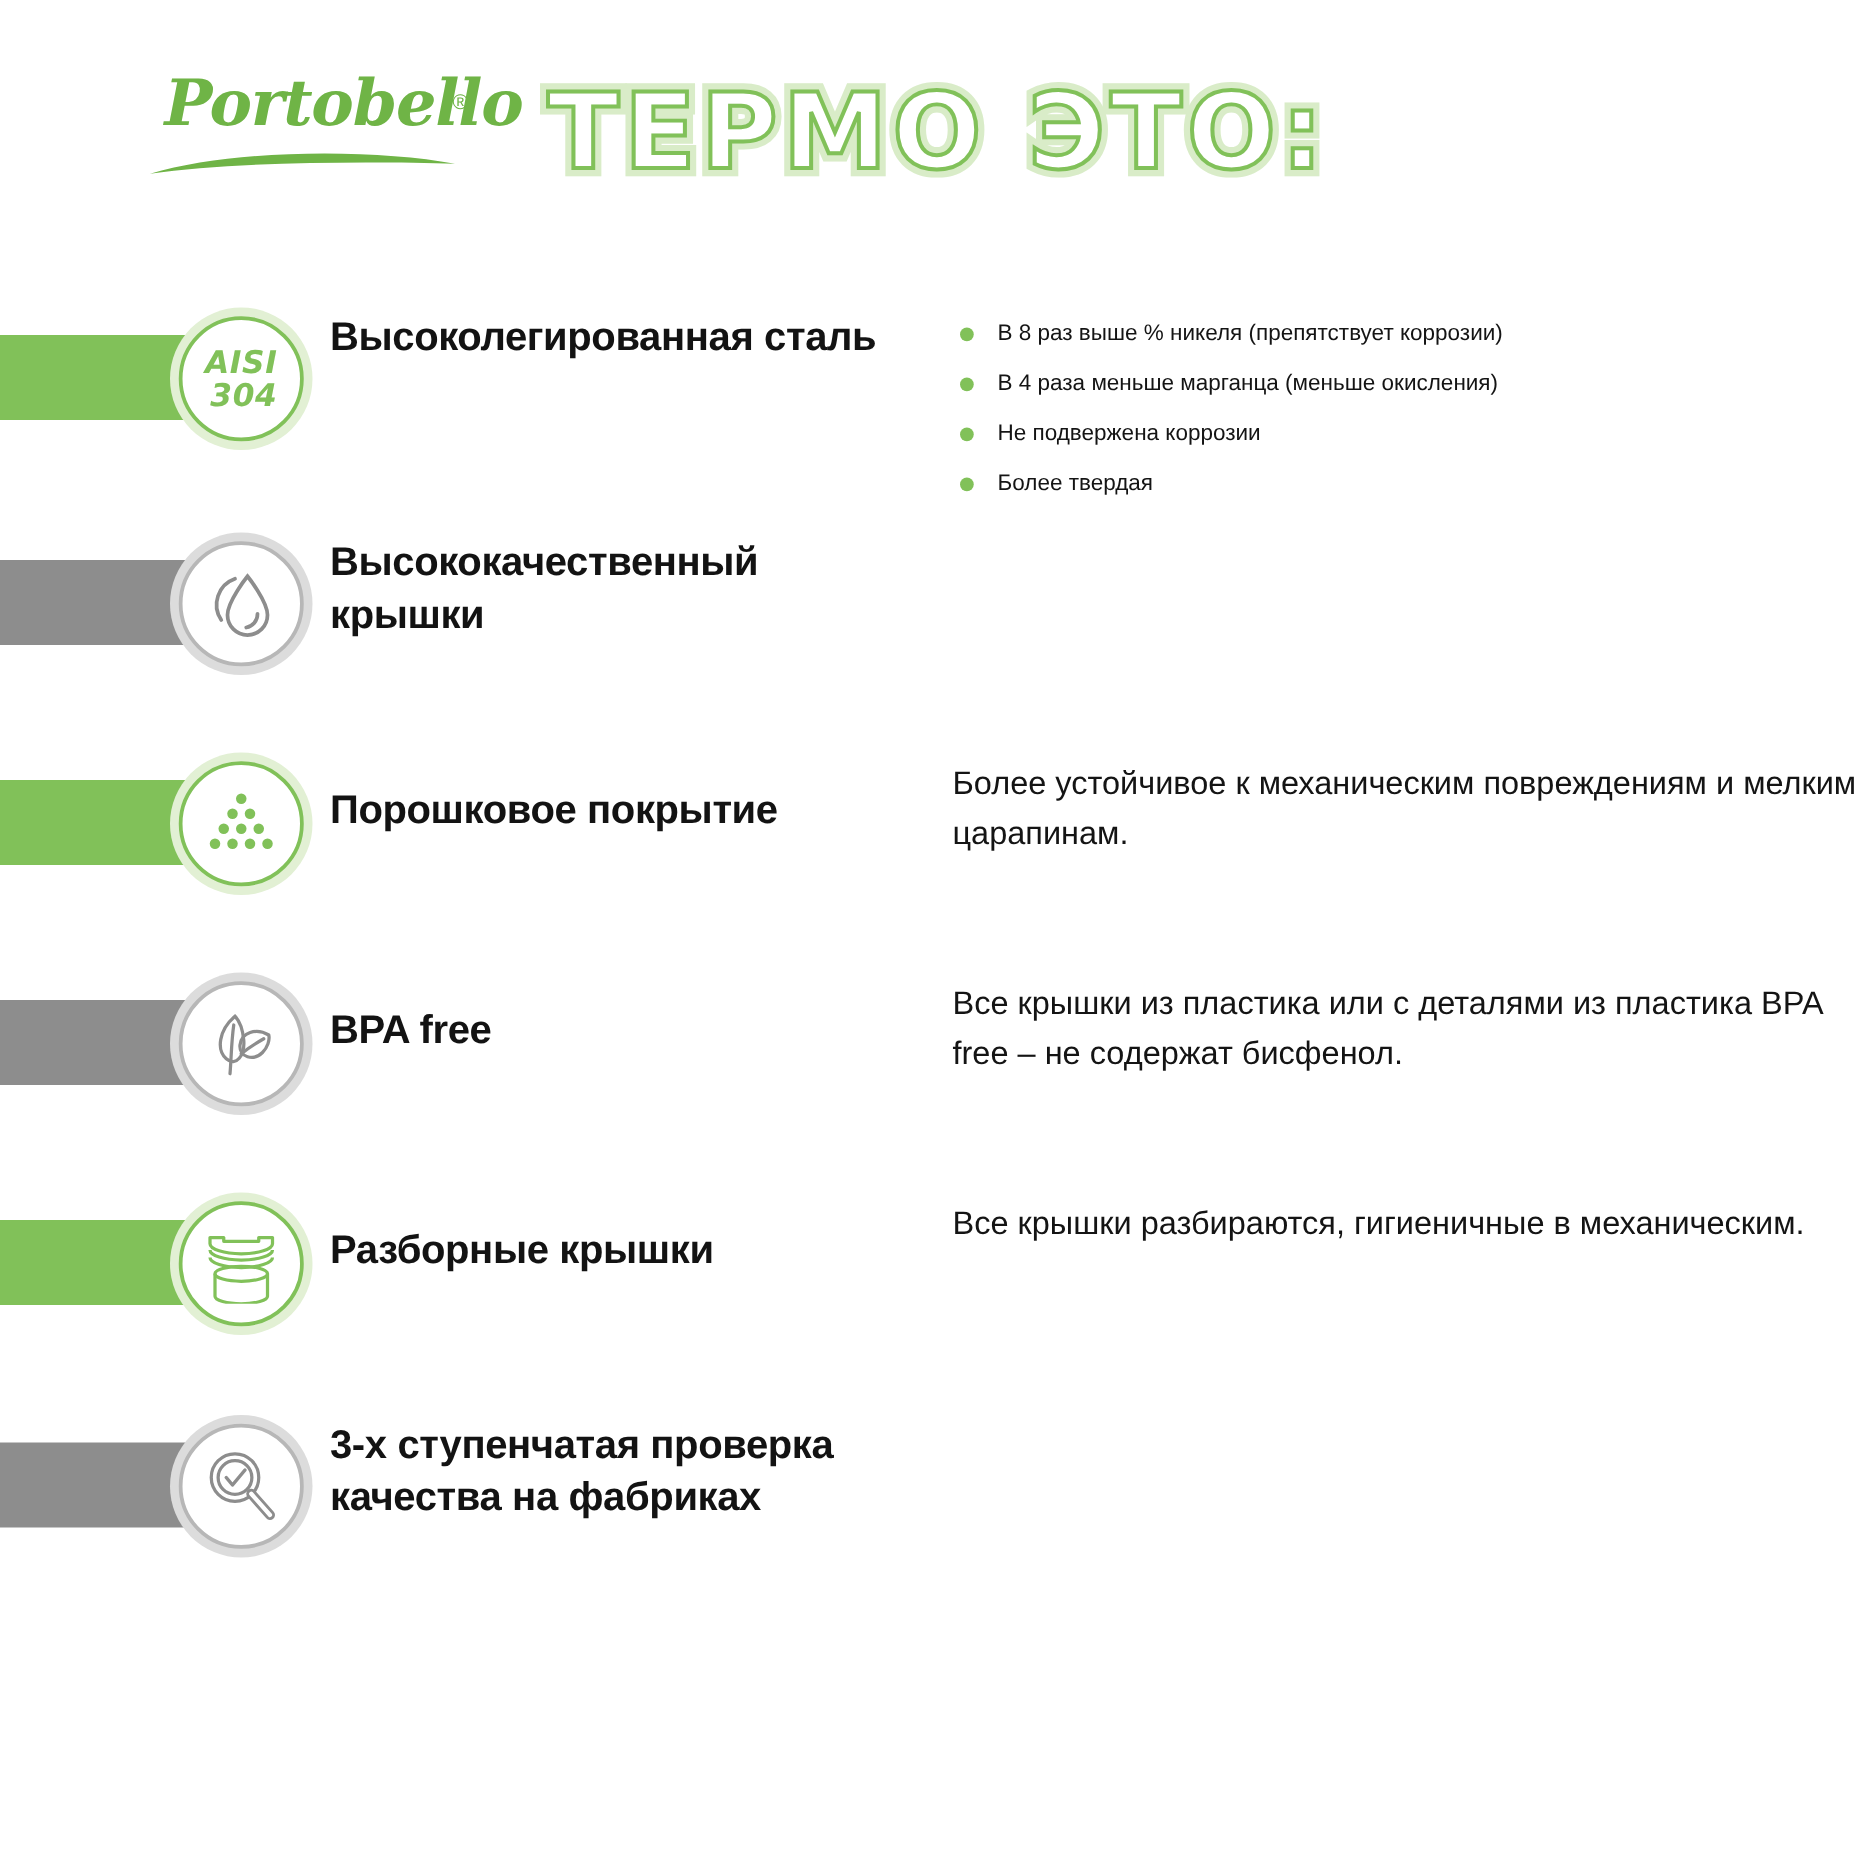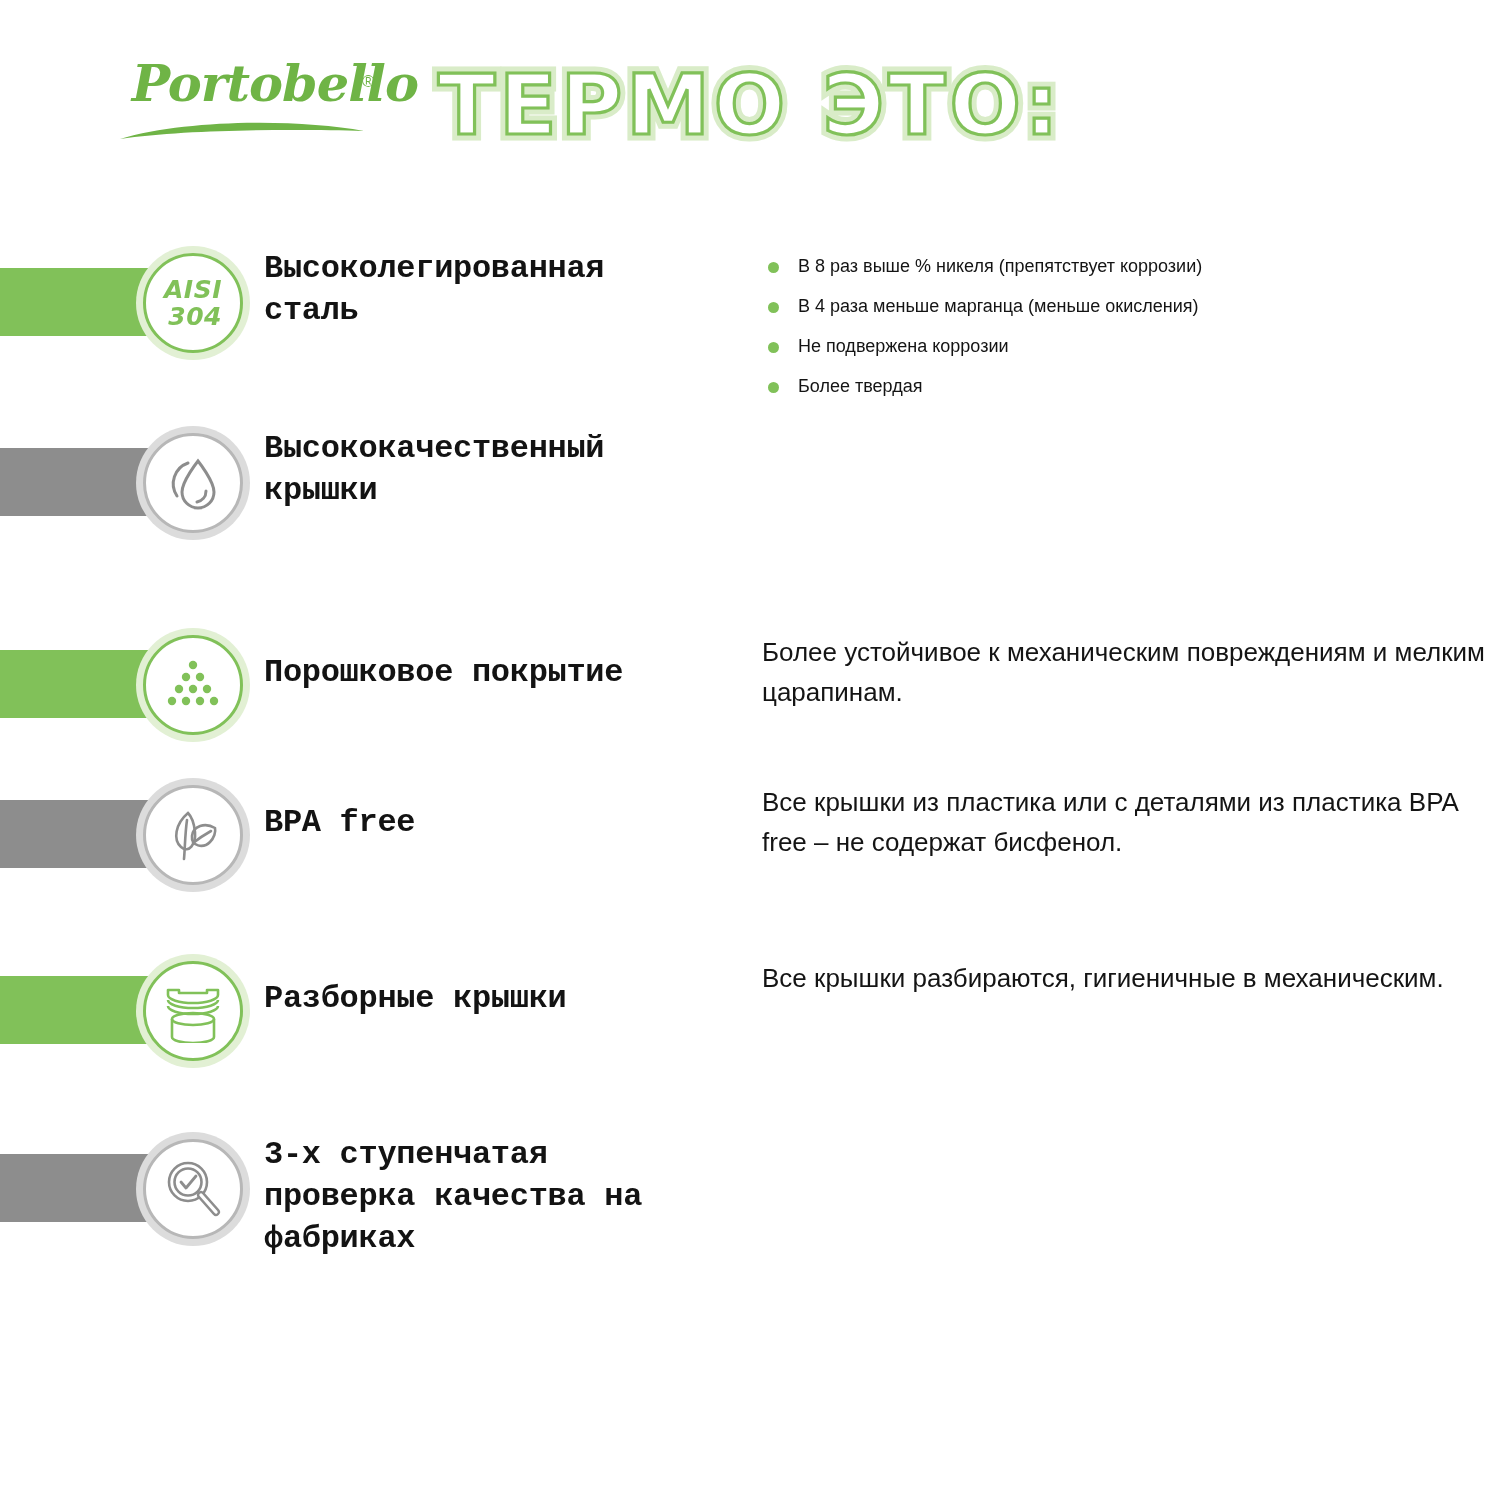--- a/index.html
+++ b/index.html
@@ -119,21 +119,21 @@
     line-height: 27px;
     letter-spacing: 0.5px;
     font-style: italic;
   }
 
   .title {
     position: absolute;
     left: 264px;
     top: 8px;
     width: 440px;
-    font-family: Liberation Mono, monospace;
+    font-family: Liberation Sans, sans-serif;
     font-weight: bold;
     font-size: 32px;
     line-height: 42px;
     color: #131313;
     letter-spacing: -0.3px;
   }
   .title.single { top: 30px; }
 
   .detail {
     position: absolute;
@@ -221,21 +221,21 @@
       <svg width="62" height="62" viewBox="0 0 62 62">
         <path d="M36 9 C36 9 52 29 52 40 A16 16 0 0 1 20 40 C20 29 36 9 36 9 Z" fill="none" stroke="#8d8d8d" stroke-width="3"></path>
         <path d="M44 39 C44 45 40 49 35 50" fill="none" stroke="#8d8d8d" stroke-width="3" stroke-linecap="round"></path>
         <path d="M26 11 A22 22 0 0 0 15 44" fill="none" stroke="#8d8d8d" stroke-width="3" stroke-linecap="round"></path>
       </svg>
     </div>
   </div>
   <div class="title">Высококачественный крышки</div>
 </div>
 
-<div class="row" id="row-2" style="top:622px;height:130px;">
+<div class="row" id="row-2" style="top:596px;height:130px;">
   <div class="bar green"></div>
   <div class="badge green">
     <div class="badge-inner">
       <svg width="62" height="58" viewBox="0 0 62 58">
         <g fill="#81c159">
           <circle cx="31" cy="9" r="4.2"></circle>
           <circle cx="24" cy="21" r="4.2"></circle>
             <circle cx="38" cy="21" r="4.2"></circle>
           <circle cx="17" cy="33" r="4.2"></circle>
             <circle cx="31" cy="33" r="4.2"></circle>

